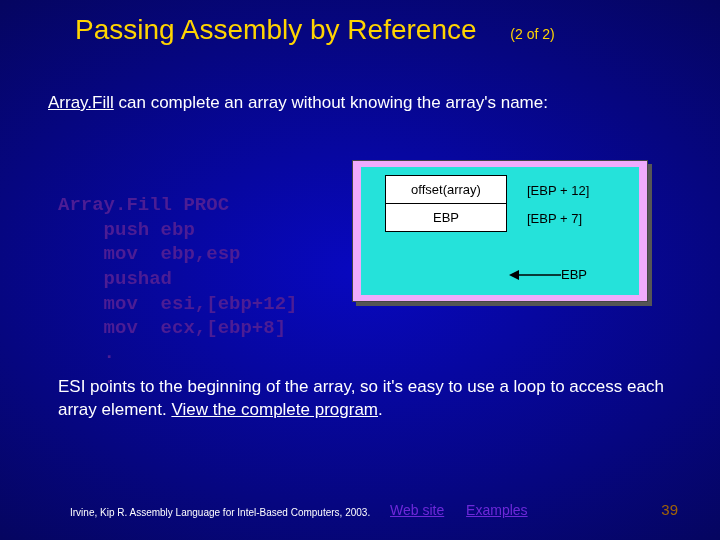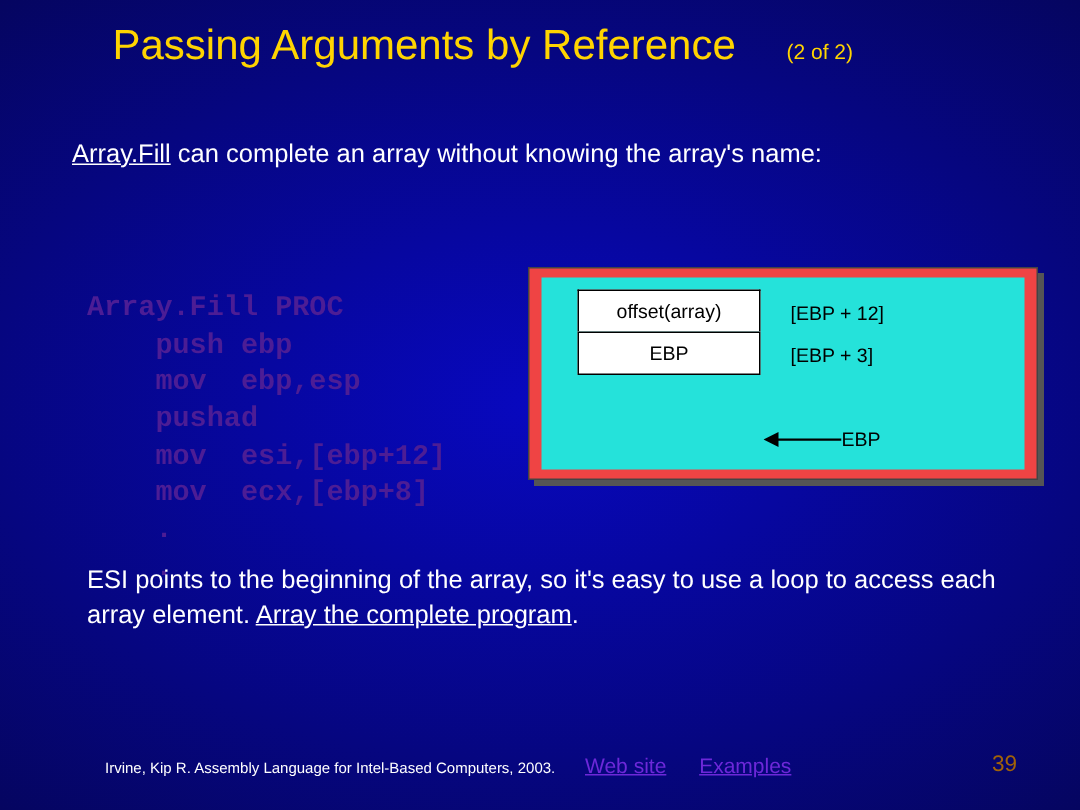--- a/index.html
+++ b/index.html
@@ -18,24 +18,23 @@
     position:absolute;left:48px;top:92px;right:48px;
     color:#fff;font-size:17px;line-height:1.35;
   }
   .intro-name{text-decoration:underline}
   .code{
     position:absolute;left:58px;top:174px;
     color:#4c1d95;font-family:"Courier New",monospace;font-size:19px;font-weight:bold;
     line-height:1.30;white-space:pre;
   }
   .diagram{
-    position:absolute;left:352px;top:178px;width:294px;height:140px;
-    background:#ef4444;border:1px solid #444;
+    position:absolute;left:352px;top:160px;width:294px;height:140px;
+    background:#f0abfc;border:1px solid #444;
     box-shadow:4px 4px 0 #555;
-    padding-left:44px;
   }
   .diag-inner{
     position:absolute;left:8px;top:6px;right:8px;bottom:6px;
     background:#25e2da;
   }
   .stack{
     position:absolute;left:24px;top:8px;width:122px;
     font-family:Arial,sans-serif;font-size:13px;color:#000;
   }
   .cell{
@@ -59,21 +58,21 @@
   }
   .footer-links a{color:#6d28d9;text-decoration:underline;margin-right:18px}
   .slidenum{
     position:absolute;right:42px;bottom:22px;color:#a16207;font-size:15px;
   }
 </style>
 </head>
 <body>
 
 <div class="title">
-  <span>Passing Arguments by Reference</span>
+  <span>Passing Assembly by Reference</span>
   <span class="title-sub">(2 of 2)</span>
 </div>
 
 <div class="intro">
   <span class="intro-name">Array.Fill</span><span> can complete an array without knowing the array's name:</span>
 </div>
 
 <pre class="code">Array.Fill PROC
     push ebp
     mov  ebp,esp
@@ -83,31 +82,31 @@
     .
     .</pre>
 
 <div class="diagram">
   <div class="diag-inner">
     <div class="stack">
       <div class="cell">offset(array)</div>
       <div class="cell">EBP</div>
     </div>
     <span class="ann" style="left: 166px; top: 16px;">[EBP + 12]</span>
-    <span class="ann" style="left: 166px; top: 44px;">[EBP + 3]</span>
+    <span class="ann" style="left: 166px; top: 44px;">[EBP + 7]</span>
     <span class="ann" style="left: 200px; top: 100px;">EBP</span>
     <svg style="position:absolute;left:148px;top:101px" width="52" height="14">
       <line x1="52" y1="7" x2="6" y2="7" stroke="#000" stroke-width="1.5"></line>
       <polygon points="0,7 10,2 10,12" fill="#000"></polygon>
     </svg>
   </div>
 </div>
 
 <div class="outro">
-  <span>ESI points to the beginning of the array, so it's easy to use a loop to access each array element. </span><span class="link">Array the complete program</span><span>.</span>
+  <span>ESI points to the beginning of the array, so it's easy to use a loop to access each array element. </span><span class="link">View the complete program</span><span>.</span>
 </div>
 
 <div class="footer-cite">Irvine, Kip R. Assembly Language for Intel-Based Computers, 2003.</div>
 <div class="footer-links">
   <a>Web site</a>
   <a>Examples</a>
 </div>
 <div class="slidenum">39</div>
 
 </body></html>

